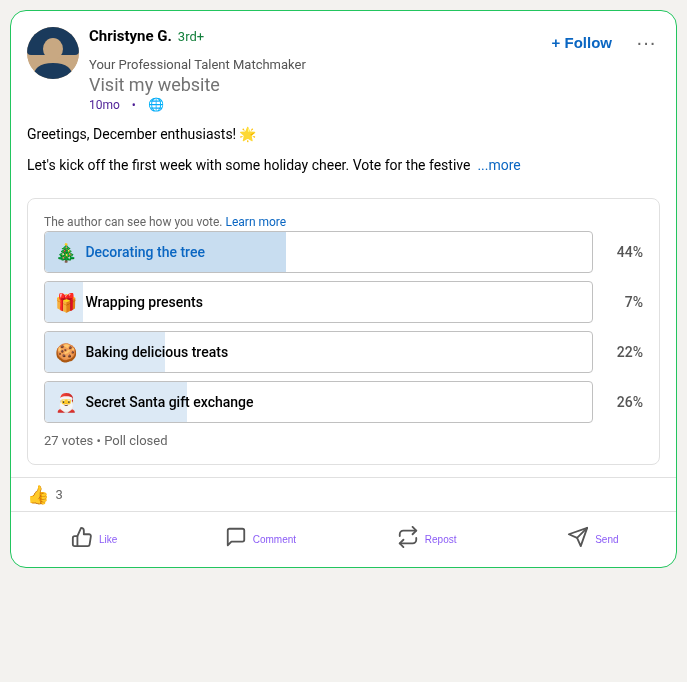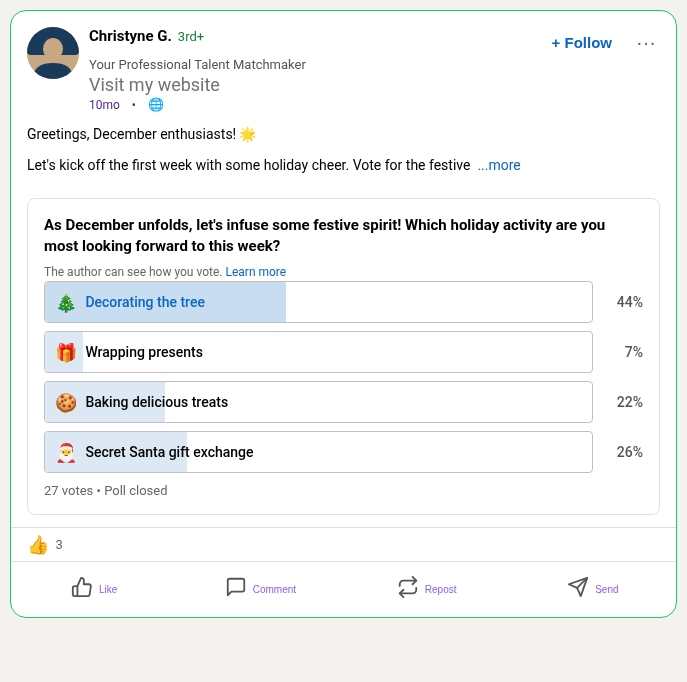--- a/index.html
+++ b/index.html
@@ -277,21 +277,20 @@
     <div class="post-text post-text-line">
       <span>Greetings, December enthusiasts! 🌟</span>
     </div>
     <div class="post-text">
       <span>Let's kick off the first week with some holiday cheer. Vote for the festive</span>
       &nbsp;<span class="more-link">...more</span>
     </div>
   </div>
 
   <div class="poll-container">
-    <div class="poll-question">As December unfolds, let's infuse some festive spirit! Which holiday activity are you most looking forward to this week?</div>
     <div class="poll-note">
       <span>The author can see how you vote.</span>
       <a>Learn more</a>
     </div>
 
     <div id="poll-options">
         <div class="poll-option">
           <div class="poll-option-inner poll-selected">
             <div class="poll-bar poll-bar-selected" style="width: 44%;"></div>
             <span class="poll-emoji">🎄</span>

